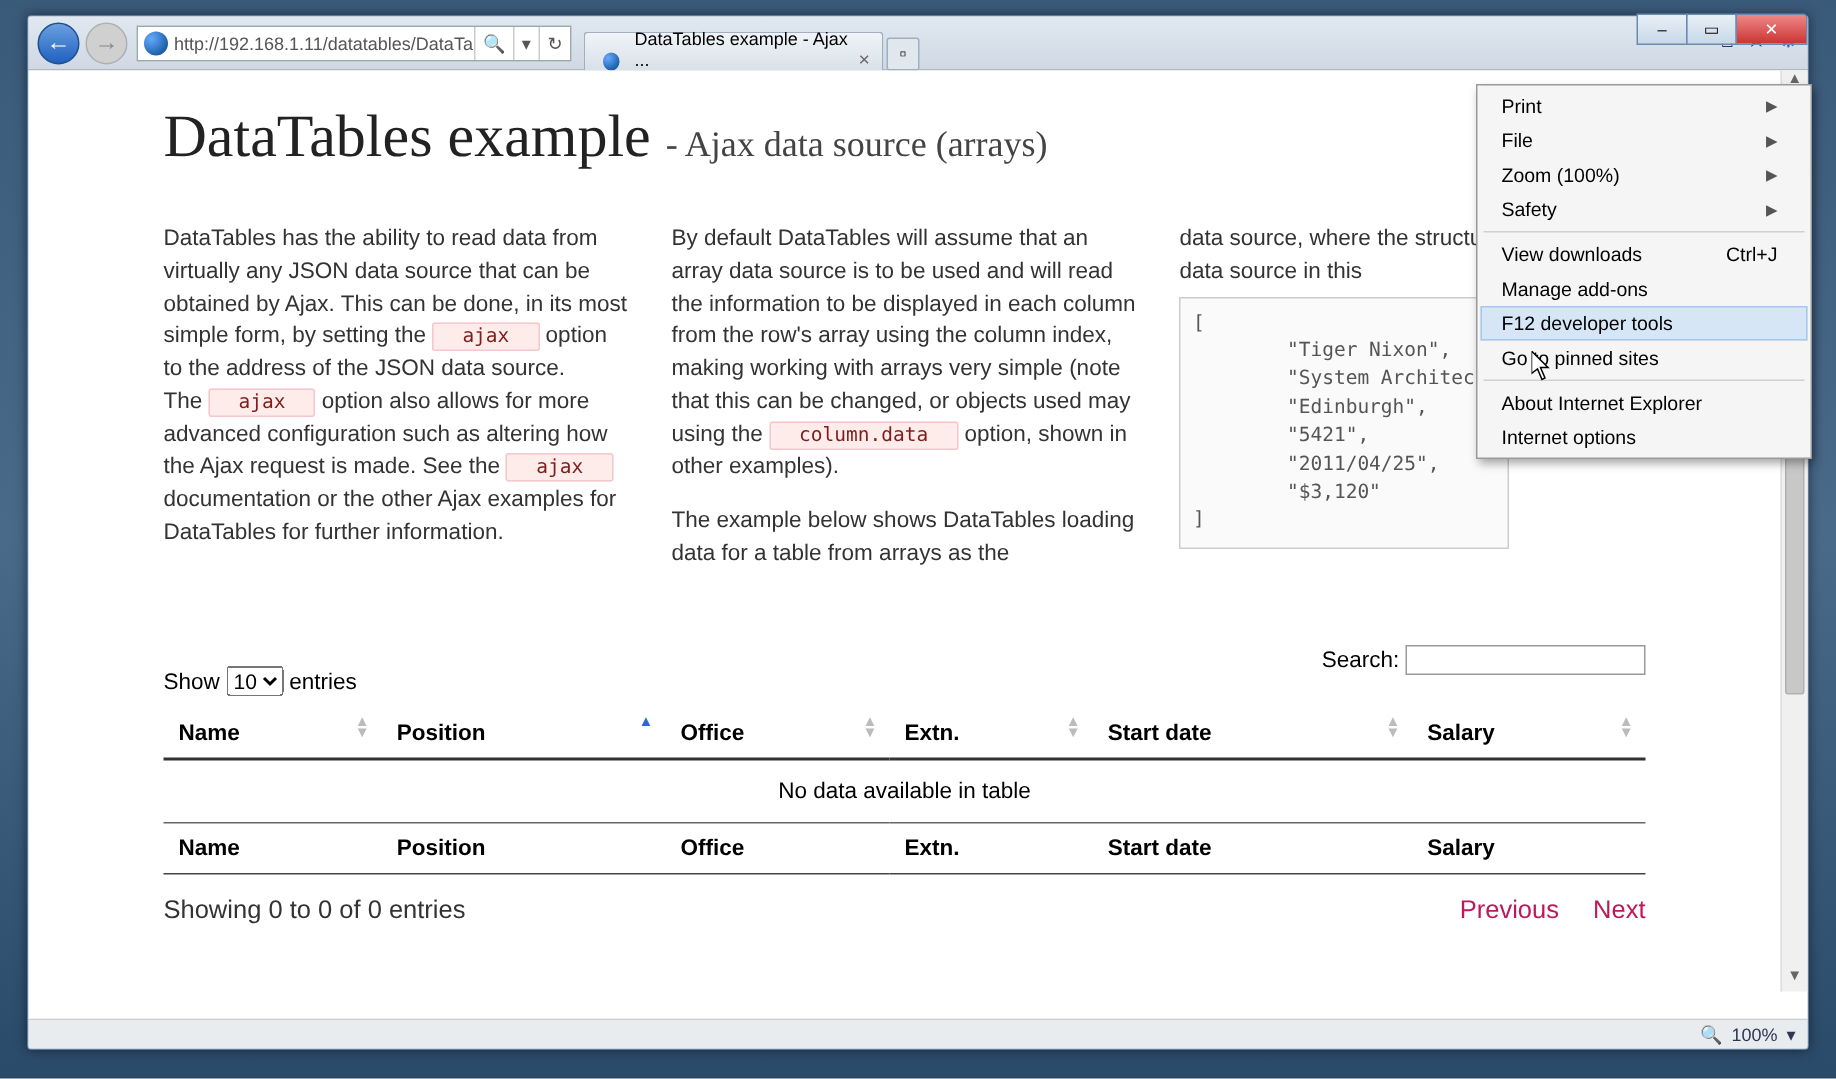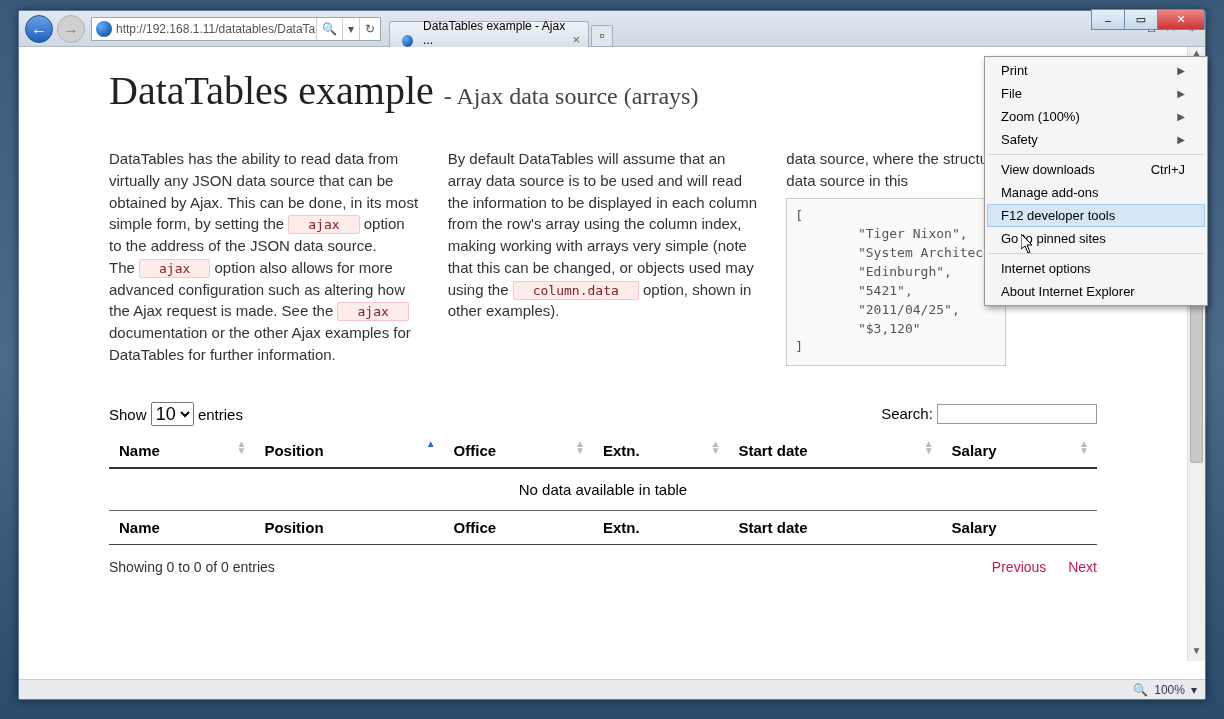--- a/index.html
+++ b/index.html
@@ -186,21 +186,21 @@
   margin-top: 6px;
   width: 220px;
 }
 .dt-controls {
   margin-top: 36px;
   display: flex;
   justify-content: space-between;
   align-items: center;
   font-size: 15px;
 }
-.dt-controls select { font-size: 18px; }
+.dt-controls select { font-size: 14px; margin-top: 28px; }
 .dt-controls input { border: 1px solid #999; height: 20px; width: 160px; }
 table.dt {
   width: 100%;
   border-collapse: collapse;
   margin-top: 8px;
 }
 table.dt thead th, table.dt tfoot th {
   text-align: left;
   font-weight: bold;
   padding: 8px 10px;
@@ -222,21 +222,21 @@
 .no-data td {
   text-align: center;
   padding: 12px;
   font-size: 15px;
   border-bottom: 1px solid #666;
 }
 .dt-footer {
   display: flex;
   justify-content: space-between;
   margin-top: 14px;
-  font-size: 14px;
+  font-size: 17px;
   color: #333;
 }
 .paginate span { margin-left: 18px; color: #be185d; }
 .scrollbar-v {
   position: absolute;
   right: 0; top: 0; bottom: 18px;
   width: 18px;
   background: #f0f0f0;
   border-left: 1px solid #ddd;
 }
@@ -358,20 +358,21 @@
             <span class="codeinline">ajax</span>
             <span> documentation or the other Ajax examples for DataTables for further information.</span>
           </p>
         </div>
         <div>
           <p>
             <span>By default DataTables will assume that an array data source is to be used and will read the information to be displayed in each column from the row's array using the column index, making working with arrays very simple (note that this can be changed, or objects used may using the </span>
             <span class="codeinline">column.data</span>
             <span> option, shown in other examples).</span>
           </p>
+          <p style="margin-top:14px">The example below shows DataTables loading data for a table from arrays as the</p>
         </div>
         <div>
           <p>data source, where the structure of the row's data source in this</p>
           <div class="codebox">[
         "Tiger Nixon",
         "System Architect",
         "Edinburgh",
         "5421",
         "2011/04/25",
         "$3,120"
@@ -470,24 +471,24 @@
       <span>Manage add-ons</span>
     </div>
   <div class="mi highlight">
       <span>F12 developer tools</span>
     </div>
   <div class="mi">
       <span>Go to pinned sites</span>
     </div>
   <div class="sep"></div>
   <div class="mi">
+      <span>About Internet Explorer</span>
+    </div>
+  <div class="mi">
       <span>Internet options</span>
-    </div>
-  <div class="mi">
-      <span>About Internet Explorer</span>
     </div>
 </div>
 
 <div class="cursor-arrow">
   <svg width="14" height="20" viewBox="0 0 14 20">
       <path d="M0 0 L0 15 L4 12 L7 19 L9 18 L6 11 L11 11 Z" fill="#fff" stroke="#000" stroke-width="1"></path>
     </svg>
 </div>
 
 </body></html>

